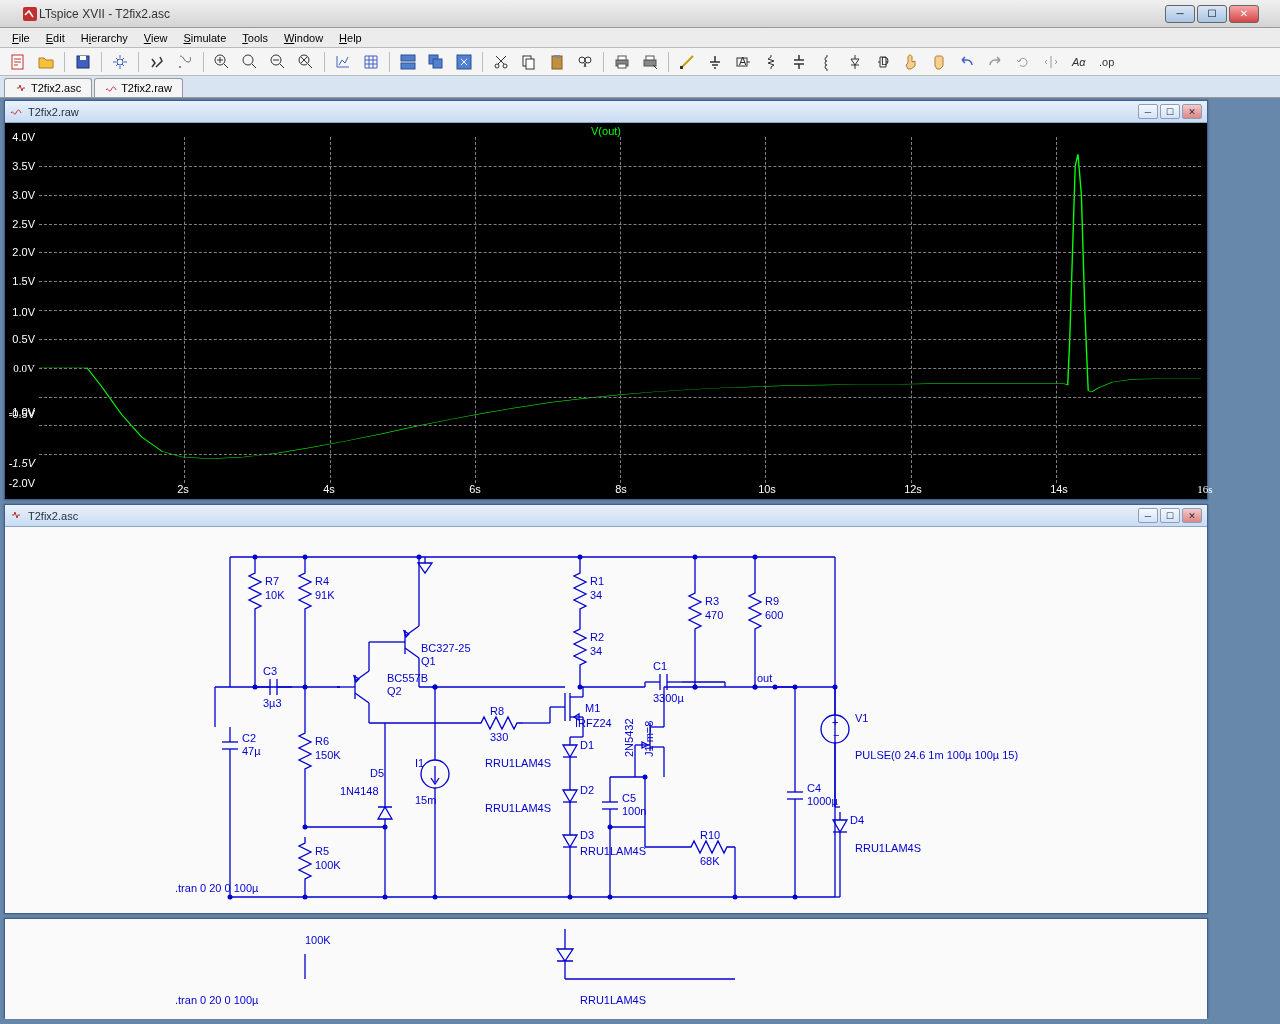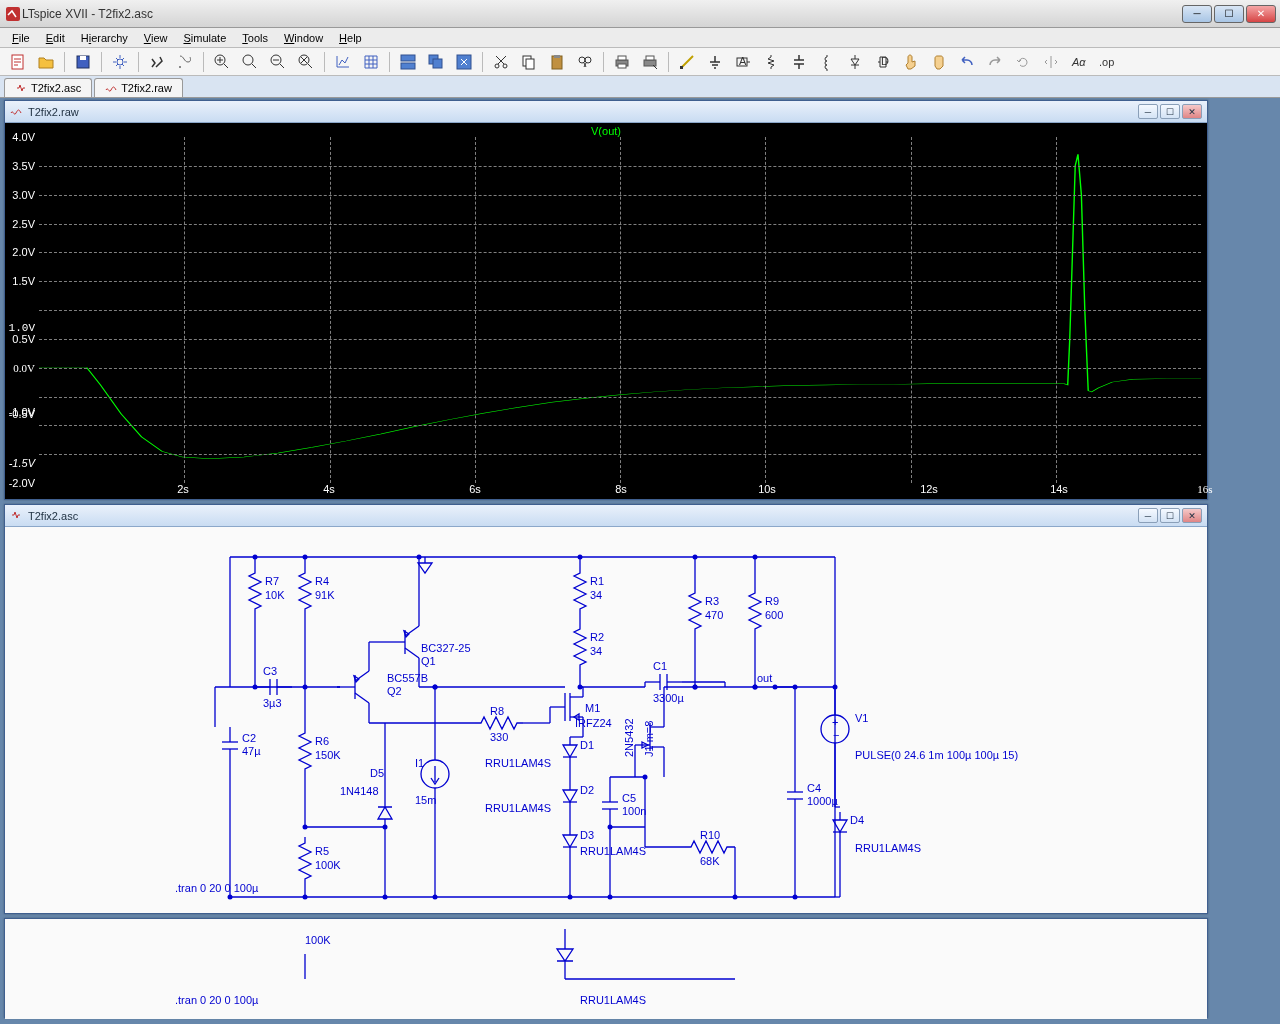--- a/index.html
+++ b/index.html
@@ -1,18 +1,18 @@
 <!DOCTYPE html>
 <html><head>
 <meta charset="utf-8">
 <style>
 * { margin: 0; padding: 0; box-sizing: border-box; font-family: Tahoma, sans-serif; font-size: 11px; }
 body { width: 1280px; height: 1024px; background: #5a7fa8; overflow: hidden; }
 
-.titlebar { height: 28px; background: linear-gradient(#f0f0f0, #d4d4d4); display: flex; align-items: center; padding: 0 4px; border-bottom: 1px solid #999; }
+.titlebar { height: 28px; background: linear-gradient(#f0f0f0, #d4d4d4); display: flex; align-items: center; padding: 0 21px; border-bottom: 1px solid #999; }
 .titlebar .title { flex: 1; color: #333; font-size: 12px; }
 .winbtns { display: flex; gap: 2px; }
 .winbtn { width: 30px; height: 18px; border: 1px solid #666; border-radius: 3px; display: flex; align-items: center; justify-content: center; font-size: 10px; cursor: pointer; }
 .winbtn.min { background: linear-gradient(#d9e6f5, #a8c5e5); }
 .winbtn.max { background: linear-gradient(#d9e6f5, #a8c5e5); }
 .winbtn.close { background: linear-gradient(#f5a6a6, #d64545); color: #fff; }
 
 .menubar { height: 20px; background: #ececec; display: flex; align-items: center; padding: 0 4px; border-bottom: 1px solid #bbb; }
 .menubar span { padding: 2px 8px; cursor: pointer; }
 .menubar span u { text-decoration: underline; }
@@ -335,21 +335,21 @@
     </div>
     <div class="waveform" style="height:376px;">
       <div class="label-trace">V(out)</div>
       <div class="ylabels" id="ylabels">
           <div class="ylabel" style="top: 14px;">4.0V</div>
           <div class="ylabel" style="top: 42.8333px;">3.5V</div>
           <div class="ylabel" style="top: 71.6667px;">3.0V</div>
           <div class="ylabel" style="top: 100.5px;">2.5V</div>
           <div class="ylabel" style="top: 129.333px;">2.0V</div>
           <div class="ylabel" style="top: 158.167px; margin-left: 40px;">1.5V</div>
-          <div class="ylabel" style="top: 205px; font-family: Liberation Mono, monospace;">1.0V</div>
+          <div class="ylabel" style="top: 189px;">1.0V</div>
           <div class="ylabel" style="top: 215.833px; text-align: right;">0.5V</div>
           <div class="ylabel" style="top: 244.667px; font-family: Liberation Serif, serif;">0.0V</div>
           <div class="ylabel" style="top: 291px;">-0.5V</div>
           <div class="ylabel" style="top: 289px;">-1.0V</div>
           <div class="ylabel" style="top: 340px; font-style: italic;">-1.5V</div>
           <div class="ylabel" style="top: 360px; margin-left: 26px;">-2.0V</div>
         </div>
       <div class="plotarea" id="plotarea">
         <svg id="trace-svg" viewBox="0 0 1000 1000" preserveAspectRatio="none">
             <path d="M 0,666.6666666666667 L 41.1764705882353,666.6666666666667 L 52.94117647058823,716.6666666666667 L 70.58823529411765,800 L 88.23529411764706,866.6666666666666 L 105.88235294117646,908.3333333333334 L 123.52941176470588,925 L 147.05882352941177,930 L 176.47058823529412,925 L 205.88235294117646,913.3333333333334 L 235.2941176470588,896.6666666666666 L 264.70588235294116,878.3333333333334 L 294.11764705882354,858.3333333333333 L 323.5294117647059,836.6666666666666 L 352.94117647058823,816.6666666666666 L 382.35294117647055,798.3333333333334 L 411.7647058823529,781.6666666666666 L 441.1764705882353,766.6666666666667 L 470.5882352941176,755 L 500,745 L 529.4117647058823,736.6666666666666 L 558.8235294117648,730 L 588.2352941176471,725 L 617.6470588235294,721.6666666666667 L 647.0588235294118,718.3333333333333 L 676.4705882352941,716.6666666666667 L 705.8823529411765,715 L 735.2941176470589,715 L 764.7058823529411,713.3333333333333 L 794.1176470588235,713.3333333333333 L 823.5294117647059,713.3333333333333 L 852.9411764705882,713.3333333333333 L 882.3529411764706,713.3333333333333 L 885.2941176470589,716.6666666666667 L 887.0588235294118,583.3333333333333 L 889.4117647058823,333.33333333333337 L 891.7647058823529,83.33333333333337 L 894.1176470588234,49.999999999999886 L 897.0588235294118,166.66666666666663 L 900,500 L 902.9411764705883,733.3333333333333 L 905.8823529411765,736.6666666666666 L 911.7647058823529,725 L 923.5294117647059,708.3333333333333 L 941.1764705882352,700 L 970.5882352941177,698.3333333333333 L 1000,698.3333333333333"></path>
@@ -373,21 +373,21 @@
           <div class="gridv" style="left: 75%;"></div>
           <div class="gridv" style="left: 87.5%;"></div>
         </div>
       <div class="xlabels" id="xlabels">
           <div class="xlabel" style="left: 0%; margin-top: 23px;">0s</div>
           <div class="xlabel" style="left: 12.5%;">2s</div>
           <div class="xlabel" style="left: 25%;">4s</div>
           <div class="xlabel" style="left: 37.5%; text-align: right;">6s</div>
           <div class="xlabel" style="left: 50%;">8s</div>
           <div class="xlabel" style="left: 62.5%;">10s</div>
-          <div class="xlabel" style="left: 75%; margin-left: 16px;">12s</div>
+          <div class="xlabel" style="left: 75%;">12s</div>
           <div class="xlabel" style="left: 87.5%;">14s</div>
           <div class="xlabel" style="left: 100%; font-family: Liberation Serif, serif;">16s</div>
         </div>
     </div>
   </div>
 
   <div class="subwin" style="left:4px; top:406px; width:1204px; height:410px;">
     <div class="subbar">
       <svg width="14" height="14">
           <path d="M2 6h2l1-3 2 6 1-3h2" stroke="#c03030" fill="none"></path>

